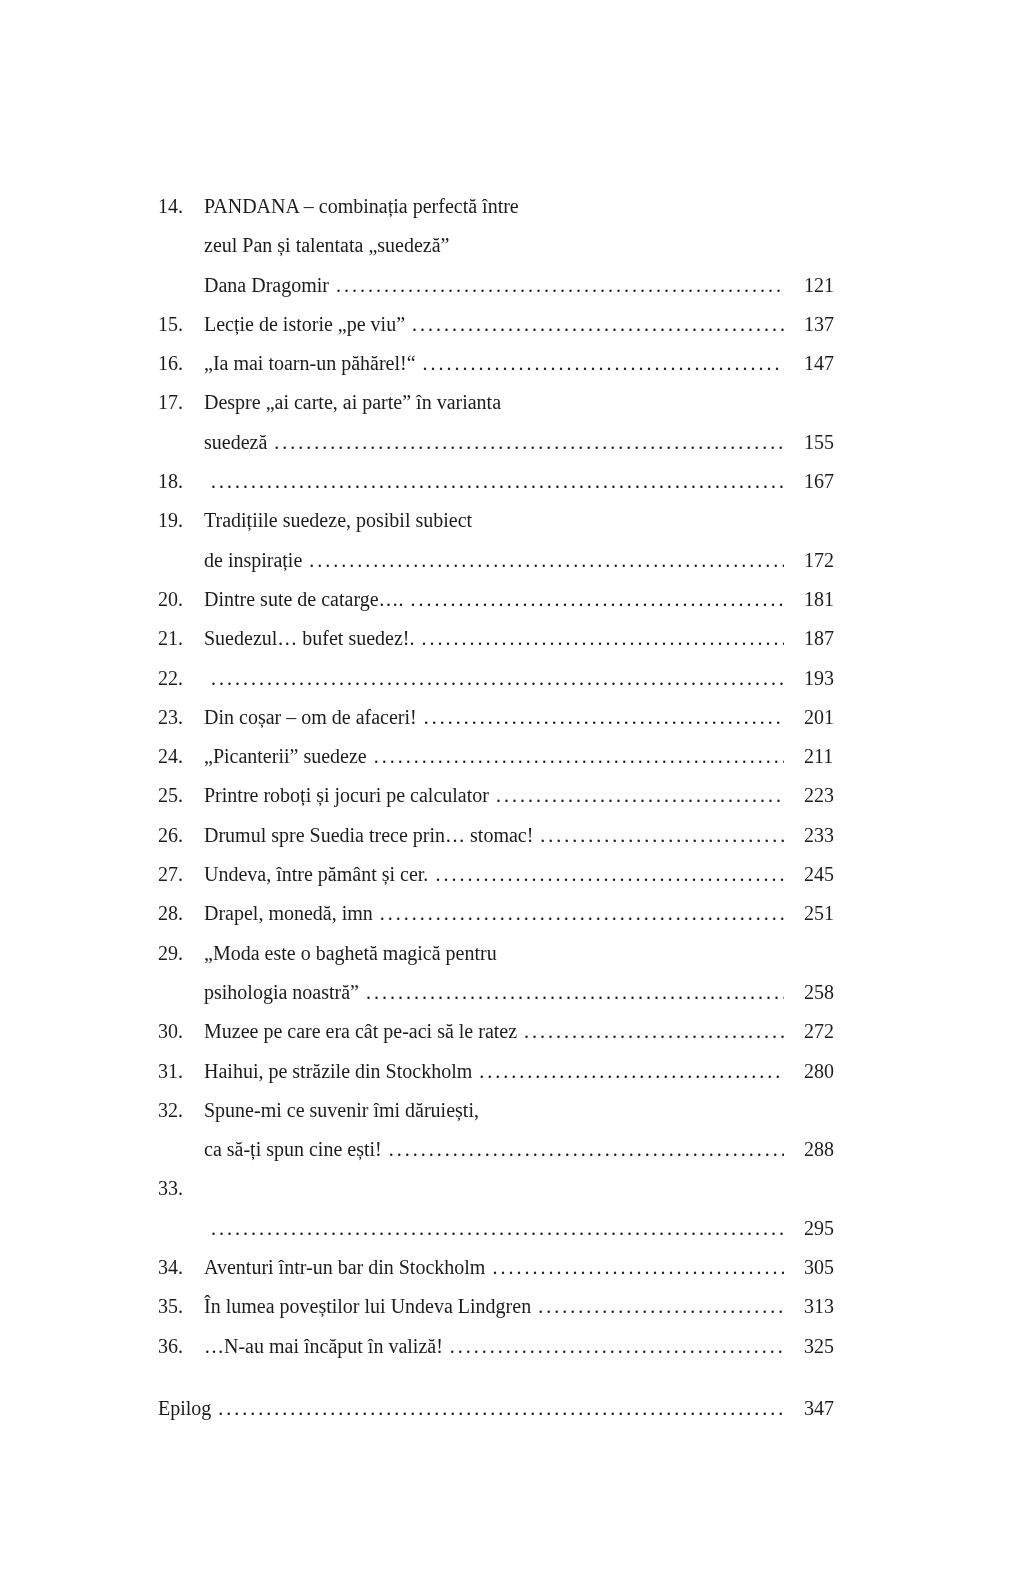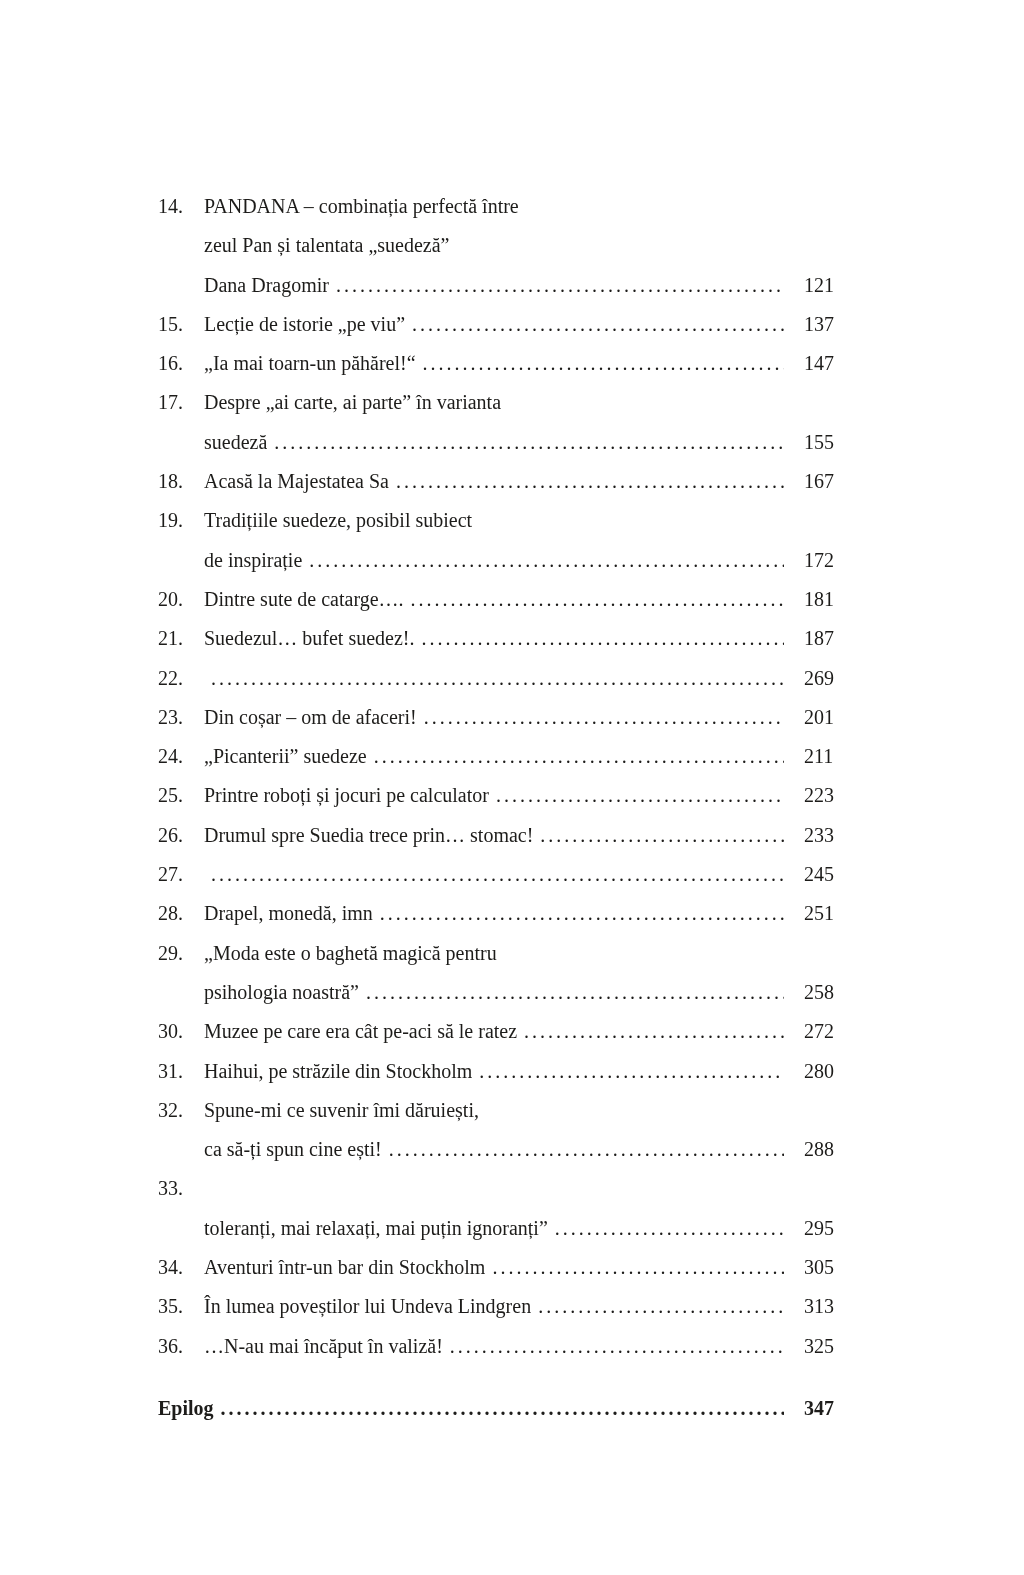--- a/index.html
+++ b/index.html
@@ -46,21 +46,20 @@
     word-spacing: -2px;
   }
   .pagenum {
     flex: 0 0 auto;
     margin-left: 20px;
     min-width: 54px;
     text-align: left;
   }
   .epilog-line {
     margin-top: 23px;
-    font-weight: bold;
   }
 </style>
 </head>
 <body>
 
 <div class="sheet">
   <div class="toc">
     <div id="entries">
         <div>
           <div class="line">
@@ -102,21 +101,20 @@
           <div class="line">
             <span class="num"></span>
             <span class="text">suedeză</span>
             <span class="leader">. . . . . . . . . . . . . . . . . . . . . . . . . . . . . . . . . . . . . . . . . . . . . . . . . . . . . . . . . . . . . . . . . . . . . . . . . . . . . . . . </span>
             <span class="pagenum">155</span>
           </div>
         </div>
         <div>
           <div class="line">
             <span class="num">18.</span>
-            <span class="text">Acasă la Majestatea Sa</span>
             <span class="leader">. . . . . . . . . . . . . . . . . . . . . . . . . . . . . . . . . . . . . . . . . . . . . . . . . . . . . . . . . . . . . . . . . . . . . . . . . . . . . . . . </span>
             <span class="pagenum">167</span>
           </div>
         </div>
         <div>
           <div class="line">
             <span class="num">19.</span>
             <span class="text">Tradițiile suedeze, posibil subiect</span>
           </div>
           <div class="line">
@@ -139,21 +137,21 @@
             <span class="num">21.</span>
             <span class="text">Suedezul… bufet suedez!.</span>
             <span class="leader">. . . . . . . . . . . . . . . . . . . . . . . . . . . . . . . . . . . . . . . . . . . . . . . . . . . . . . . . . . . . . . . . . . . . . . . . . . . . . . . . </span>
             <span class="pagenum">187</span>
           </div>
         </div>
         <div>
           <div class="line">
             <span class="num">22.</span>
             <span class="leader">. . . . . . . . . . . . . . . . . . . . . . . . . . . . . . . . . . . . . . . . . . . . . . . . . . . . . . . . . . . . . . . . . . . . . . . . . . . . . . . . </span>
-            <span class="pagenum">269</span>
+            <span class="pagenum">193</span>
           </div>
         </div>
         <div>
           <div class="line">
             <span class="num">23.</span>
             <span class="text">Din coșar – om de afaceri!</span>
             <span class="leader">. . . . . . . . . . . . . . . . . . . . . . . . . . . . . . . . . . . . . . . . . . . . . . . . . . . . . . . . . . . . . . . . . . . . . . . . . . . . . . . . </span>
             <span class="pagenum">201</span>
           </div>
         </div>
@@ -177,20 +175,21 @@
           <div class="line">
             <span class="num">26.</span>
             <span class="text">Drumul spre Suedia trece prin… stomac!</span>
             <span class="leader">. . . . . . . . . . . . . . . . . . . . . . . . . . . . . . . . . . . . . . . . . . . . . . . . . . . . . . . . . . . . . . . . . . . . . . . . . . . . . . . . </span>
             <span class="pagenum">233</span>
           </div>
         </div>
         <div>
           <div class="line">
             <span class="num">27.</span>
+            <span class="text">Undeva, între pământ și cer.</span>
             <span class="leader">. . . . . . . . . . . . . . . . . . . . . . . . . . . . . . . . . . . . . . . . . . . . . . . . . . . . . . . . . . . . . . . . . . . . . . . . . . . . . . . . </span>
             <span class="pagenum">245</span>
           </div>
         </div>
         <div>
           <div class="line">
             <span class="num">28.</span>
             <span class="text">Drapel, monedă, imn</span>
             <span class="leader">. . . . . . . . . . . . . . . . . . . . . . . . . . . . . . . . . . . . . . . . . . . . . . . . . . . . . . . . . . . . . . . . . . . . . . . . . . . . . . . . </span>
             <span class="pagenum">251</span>
@@ -235,21 +234,20 @@
             <span class="leader">. . . . . . . . . . . . . . . . . . . . . . . . . . . . . . . . . . . . . . . . . . . . . . . . . . . . . . . . . . . . . . . . . . . . . . . . . . . . . . . . </span>
             <span class="pagenum">288</span>
           </div>
         </div>
         <div>
           <div class="line">
             <span class="num">33.</span>
           </div>
           <div class="line">
             <span class="num"></span>
-            <span class="text">toleranți, mai relaxați, mai puțin ignoranți”</span>
             <span class="leader">. . . . . . . . . . . . . . . . . . . . . . . . . . . . . . . . . . . . . . . . . . . . . . . . . . . . . . . . . . . . . . . . . . . . . . . . . . . . . . . . </span>
             <span class="pagenum">295</span>
           </div>
         </div>
         <div>
           <div class="line">
             <span class="num">34.</span>
             <span class="text">Aventuri într-un bar din Stockholm</span>
             <span class="leader">. . . . . . . . . . . . . . . . . . . . . . . . . . . . . . . . . . . . . . . . . . . . . . . . . . . . . . . . . . . . . . . . . . . . . . . . . . . . . . . . </span>
             <span class="pagenum">305</span>

